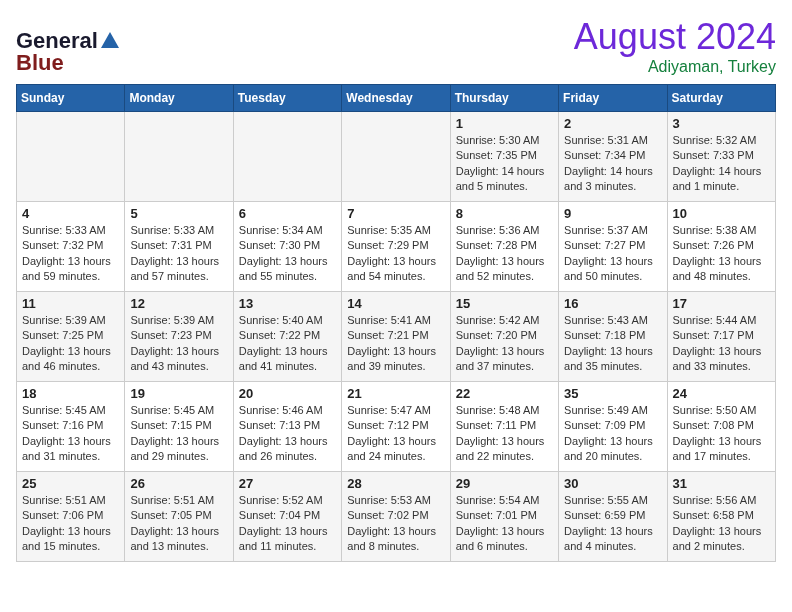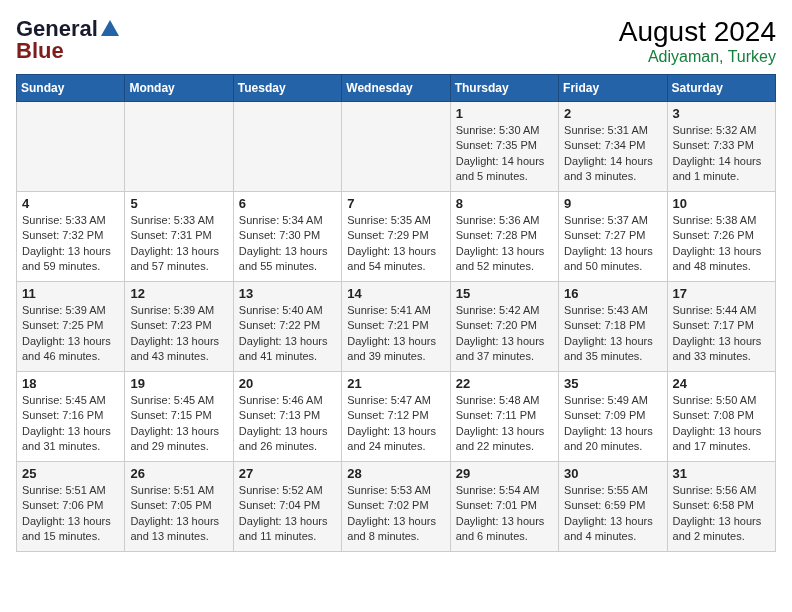--- a/index.html
+++ b/index.html
@@ -6,34 +6,34 @@
     body {
       font-family: Arial, Helvetica, sans-serif;
       background: #fff;
       width: 792px;
       min-height: 612px;
       padding: 16px;
     }
     .header {
       display: flex;
       justify-content: space-between;
-      align-items: flex-start;
+      align-items: flex-end;
       margin-bottom: 8px;
     }
     .logo {
       display: flex;
       flex-direction: column;
       align-items: flex-start;
     }
     .title-block {
       text-align: right;
     }
     .month-year {
-      font-size: 28px;
-      color: #000000;
+      font-size: 36px;
+      color: #6d28d9;
       font-weight: normal;
     }
     .location {
       font-size: 16px;
       color: #15803d;
     }
     table {
       width: 100%;
       border-collapse: collapse;
       table-layout: fixed;

